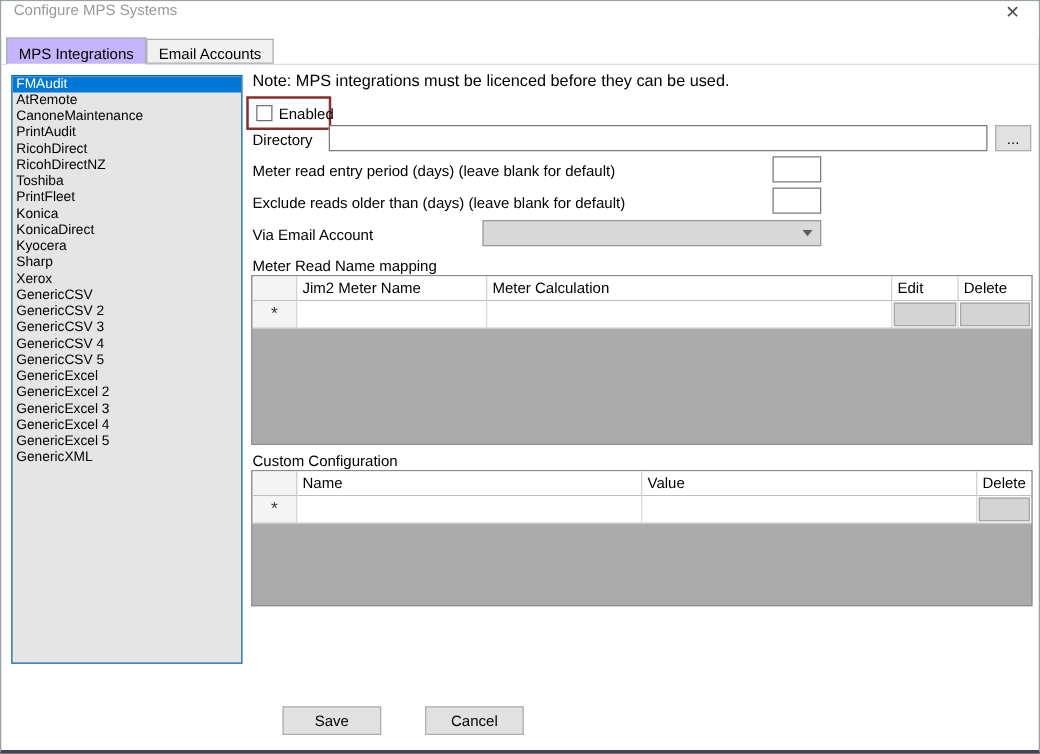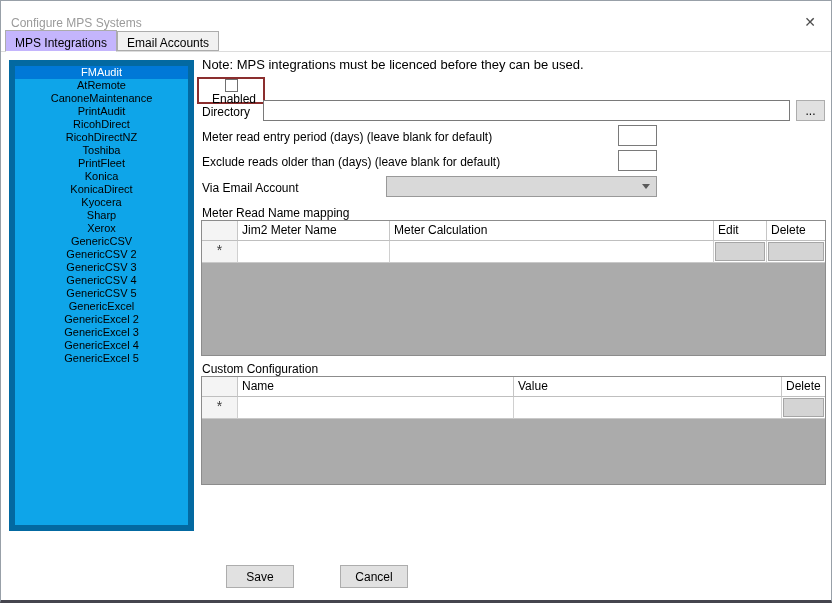--- a/index.html
+++ b/index.html
@@ -13,50 +13,50 @@
     position: relative;
     width: 832px;
     height: 603px;
     background: #fff;
     border: 1px solid #98a0a8;
     border-bottom: 3px solid #45454e;
     overflow: hidden;
   }
   .titlebar {
     position: absolute; left: 0; top: 0; width: 100%; height: 29px;
-    display: flex; align-items: flex-end; padding: 0 10px;
+    display: flex; align-items: flex-start; padding: 0 10px;
     background: #fff;
   }
   .title { flex: 1; color: #9a9a9a; font-size: 12px; }
   .close { color: #4d4d4d; font-size: 14px; padding: 0 5px; cursor: default; }
 
   .tabstrip { position: absolute; left: 4px; top: 29px; display: flex; align-items: flex-end; z-index: 2; }
   .tab {
     font-size: 12px; line-height: 16px; border: 1px solid #acacac;
     padding: 3px 9px 2px 9px; background: #f1f1f1; height: 20px;
   }
   .tab.active {
     background: #c4b5fd; height: 22px; padding-top: 4px;
     border-bottom: 1px solid #fff; margin-bottom: -1px; z-index: 3;
   }
   .content-line { position: absolute; left: 0; top: 50px; width: 832px; height: 1px; background: #dcdcdc; }
 
   .listbox {
     position: absolute; left: 8px; top: 59px; width: 185px; height: 471px;
-    background: #0ea5e9; border: 6px solid #0369a1; overflow: hidden; text-align: center;
+    background: #e5e5e5; border: 1px solid #0369a1; overflow: hidden;
   }
   .list-item { font-size: 11px; line-height: 13px; padding: 0 3px; white-space: nowrap; }
   .list-item.selected { background: var(--sel-blue, #0078d7); color: #fff; }
 
   .lbl { position: absolute; font-size: 12px; white-space: nowrap; }
   .note { position: absolute; left: 201px; top: 56px; font-size: 13px; }
 
   .enabled-box {
     position: absolute; left: 196px; top: 76px; width: 68px; height: 27px;
-    border: 2px solid #8b2e2e; display: flex; align-items: center; padding-left: 6px; flex-direction: column;
+    border: 2px solid #8b2e2e; display: flex; align-items: center; padding-left: 6px;
   }
   .checkbox {
     width: 13px; height: 13px; background: #fff; border: 1px solid #707070;
     display: inline-block; margin-right: 5px; flex: 0 0 13px;
   }
   .cb-label { font-size: 12px; }
 
   .txt {
     position: absolute; height: 21px; border: 1px solid #7a7a7a; background: #fff;
     font-family: "Liberation Sans", sans-serif; font-size: 12px; padding: 0 3px; outline: none;
@@ -103,21 +103,21 @@
   .mg .w1 { width: 152px; flex: 0 0 152px; }
   .mg .w2 { width: 324px; flex: 0 0 324px; }
   .mg .w3 { width: 53px;  flex: 0 0 53px; }
   .mg .w4 { width: 59px;  flex: 0 0 59px; }
   
   .cg .w0 { width: 36px;  flex: 0 0 36px; }
   .cg .w1 { width: 276px; flex: 0 0 276px; }
   .cg .w2 { width: 268px; flex: 0 0 268px; }
   .cg .w3 { width: 44px;  flex: 0 0 44px; }
 
-  .action-btn { width: 68px; height: 23px; top: 564px; }
+  .action-btn { width: 79px; height: 23px; top: 564px; }
 </style>
 </head>
 <body>
 
 <div class="window">
 
   <div class="titlebar">
     <span class="title">Configure MPS Systems</span>
     <span class="close">✕</span>
   </div>
@@ -145,20 +145,21 @@
       <div class="list-item">GenericCSV</div>
       <div class="list-item">GenericCSV 2</div>
       <div class="list-item">GenericCSV 3</div>
       <div class="list-item">GenericCSV 4</div>
       <div class="list-item">GenericCSV 5</div>
       <div class="list-item">GenericExcel</div>
       <div class="list-item">GenericExcel 2</div>
       <div class="list-item">GenericExcel 3</div>
       <div class="list-item">GenericExcel 4</div>
       <div class="list-item">GenericExcel 5</div>
+      <div class="list-item">GenericXML</div>
     </div>
 
   <div class="note">Note: MPS integrations must be licenced before they can be used.</div>
 
   <div class="enabled-box">
     <span class="checkbox"></span>
     <span class="cb-label">Enabled</span>
   </div>
 
   <div class="lbl" style="left:201px; top:104px;">Directory</div>

